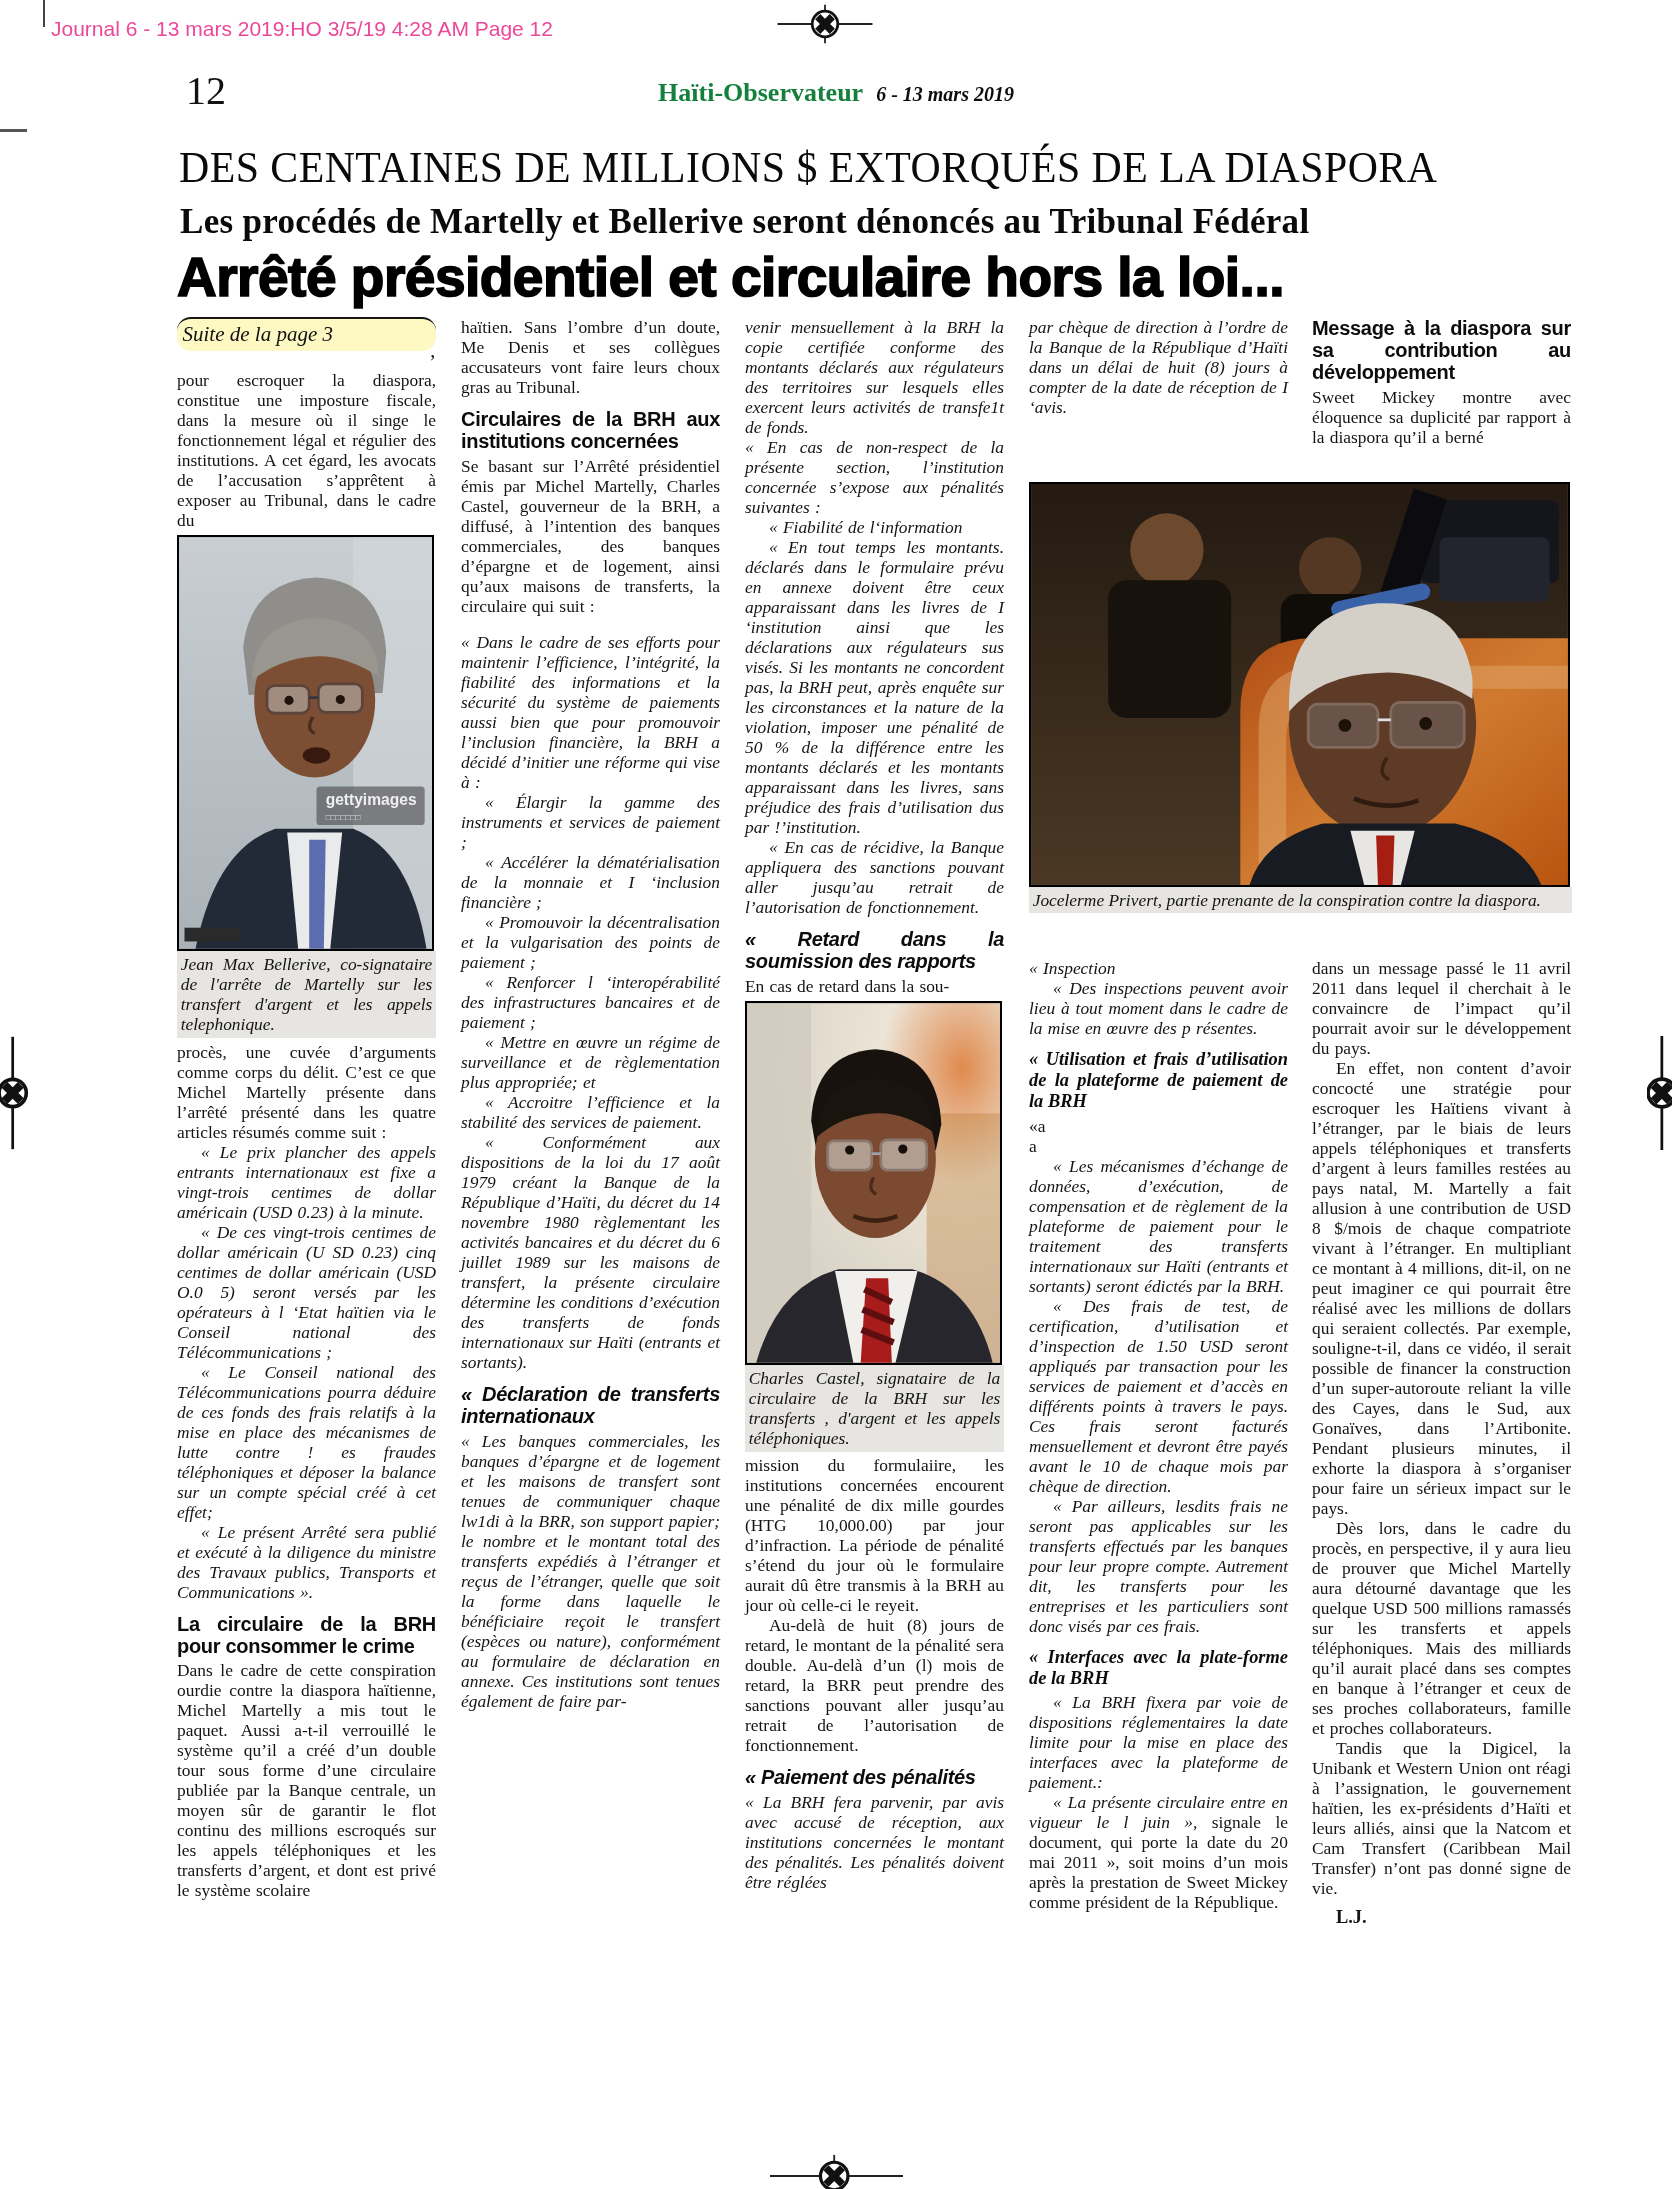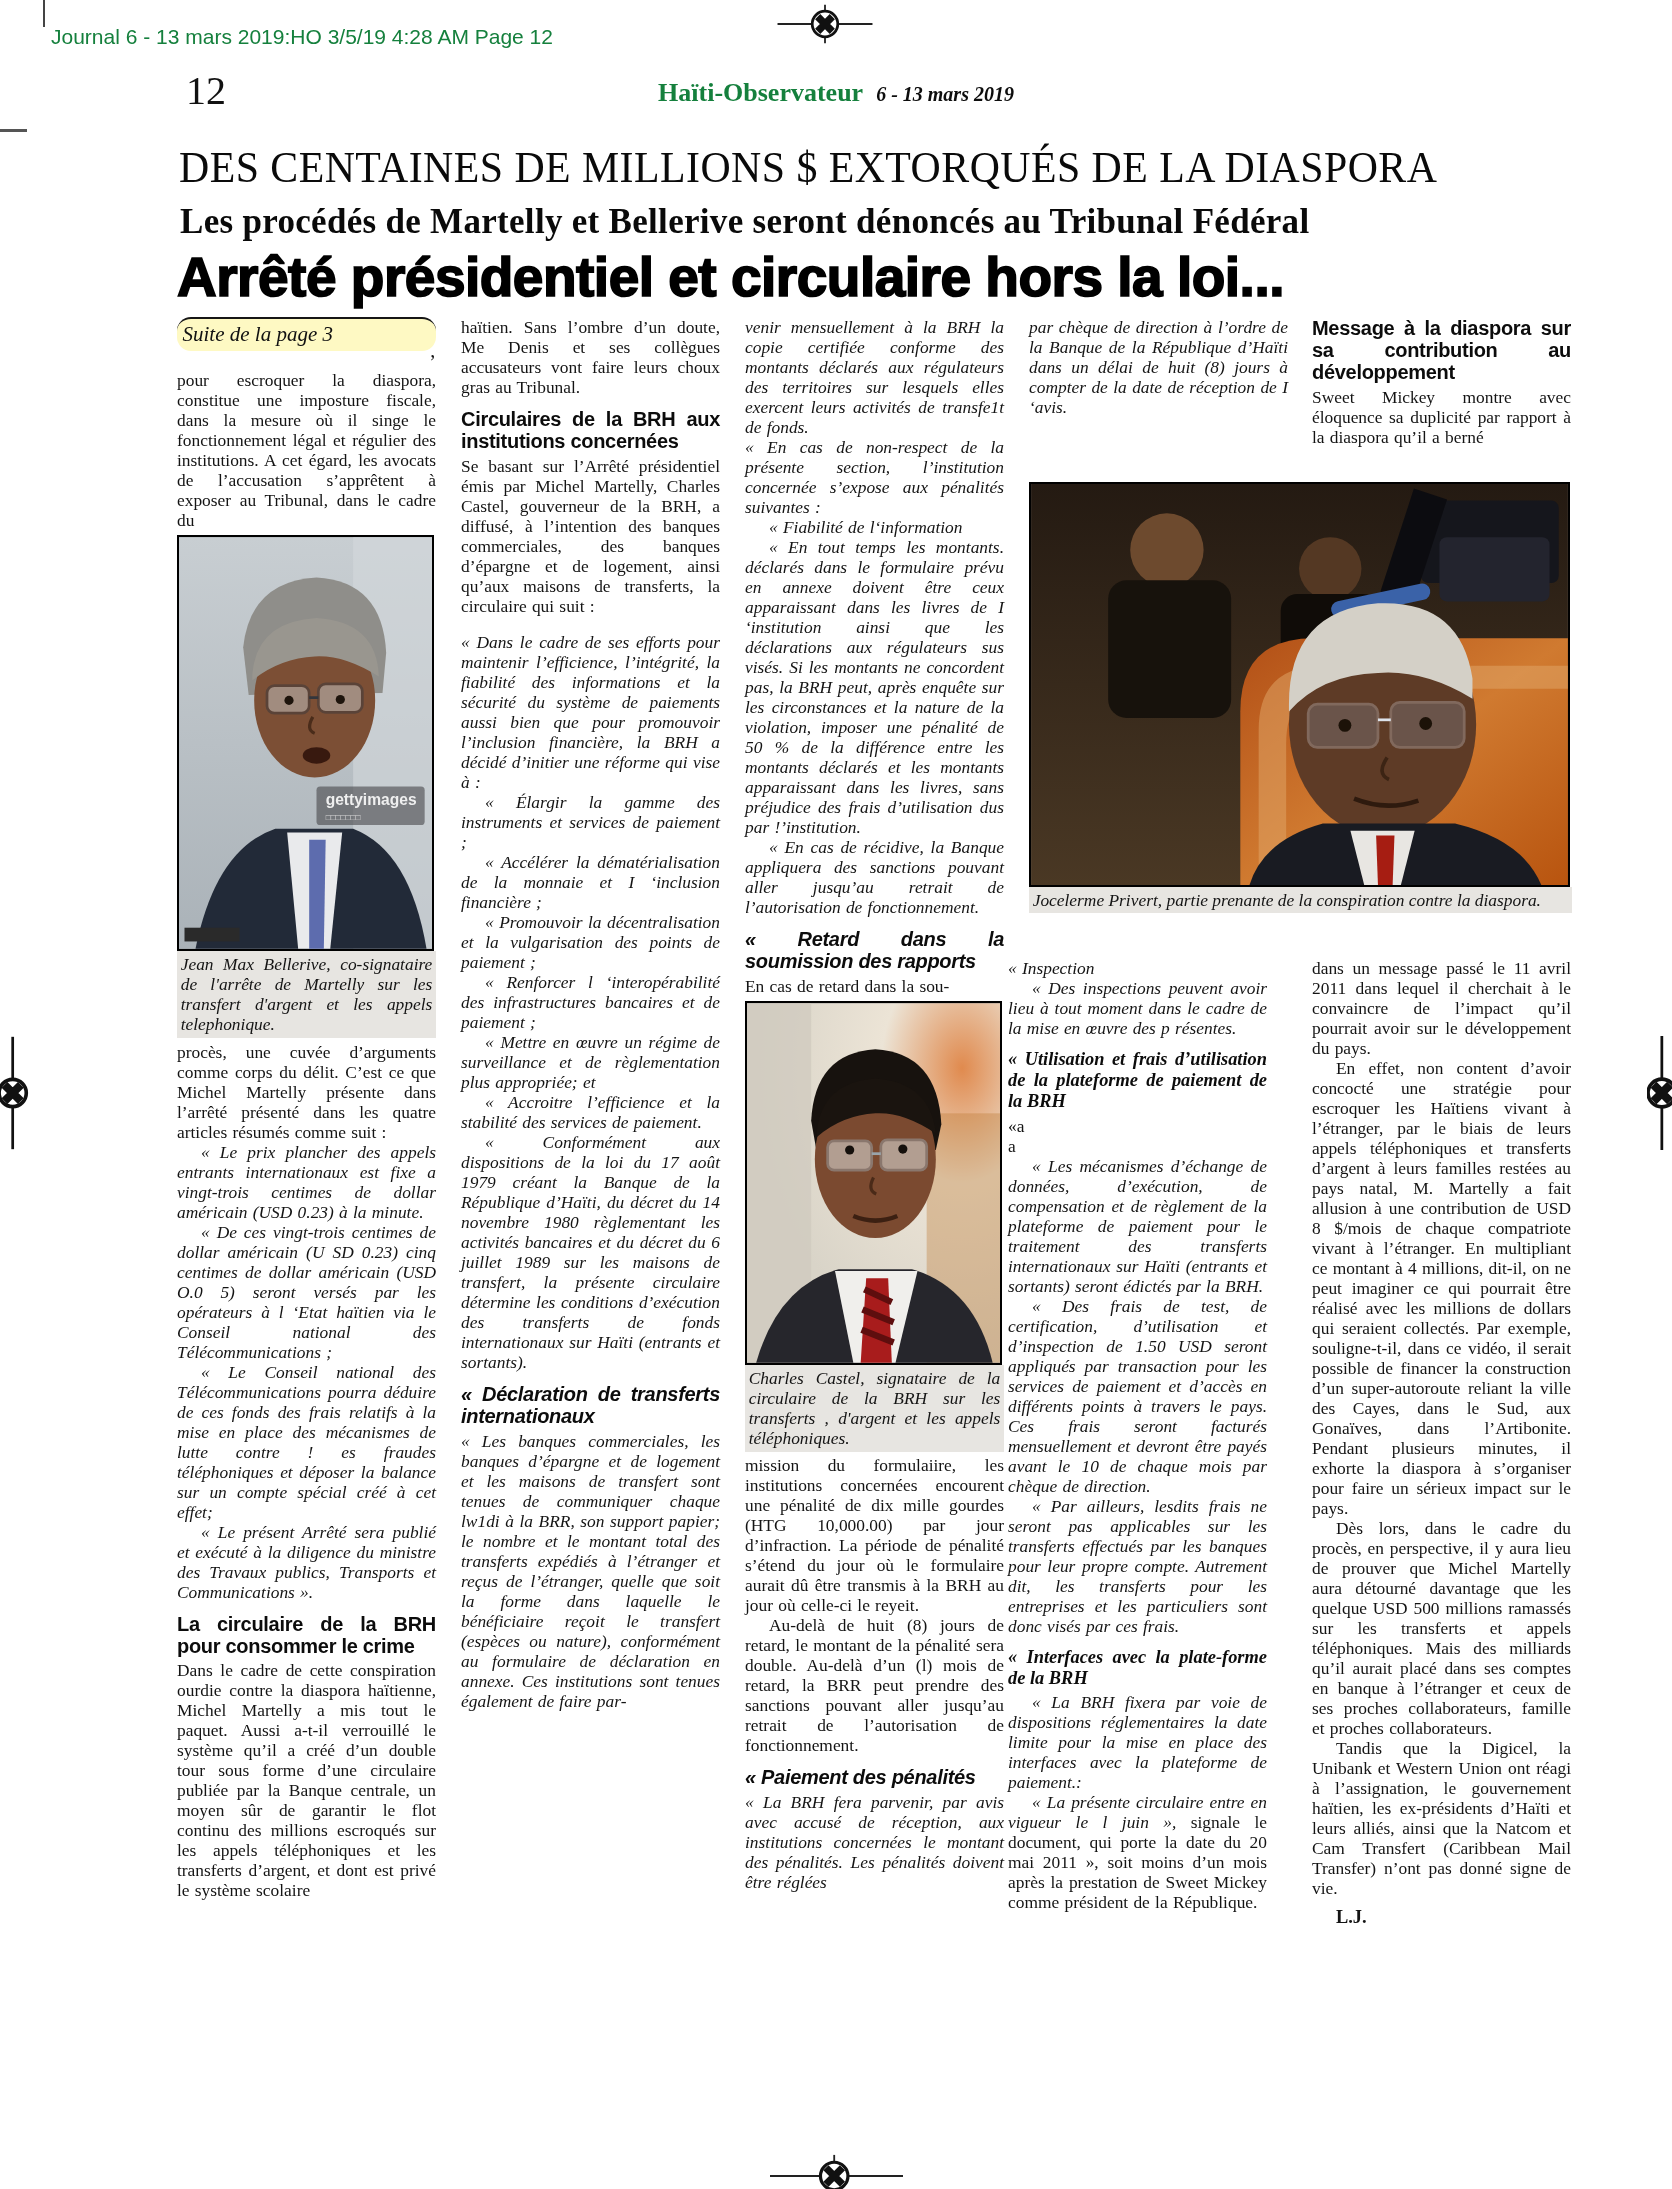--- a/index.html
+++ b/index.html
@@ -1,39 +1,39 @@
 <!DOCTYPE html>
 <html style="font-size:14.7px"><head>
 <meta charset="utf-8">
 <style>
   html,body{margin:0;padding:0;background:#ffffff;}
   #page{position:relative;width:1672px;height:2189px;background:#ffffff;overflow:hidden;
         font-family:"Liberation Serif",serif;color:#141414;}
   
-  .slugline{position:absolute;left:51px;top:25px;font:21px/24px "Liberation Sans",sans-serif;color:#15803d;}
+  .slugline{position:absolute;left:51px;top:17px;font:21px/24px "Liberation Sans",sans-serif;color:#ec4899;}
   .slug-vline{position:absolute;left:43px;top:0;width:1.8px;height:27px;background:#444;}
   .edge-dash{position:absolute;left:0;top:129px;width:27px;height:2.8px;background:#555;}
   .regmark{position:absolute;}
   
   .pagenum{position:absolute;left:186px;top:70px;font:40px/42px "Liberation Serif",serif;color:#111;}
   .masthead{position:absolute;left:0;right:0;top:79px;text-align:center;}
   .masthead .t{font:bold 26px/27.5px "Liberation Serif",serif;color:#15803d;}
   .masthead .d{font:bold italic 20px/27.5px "Liberation Serif",serif;color:#0d0d0d;margin-left:13px;}
   
   .kicker{position:absolute;left:179px;top:143px;font:400 44px/50px "Liberation Serif",serif;
           letter-spacing:0.5px;white-space:nowrap;transform:scaleX(.95);transform-origin:left top;color:#0a0a0a;}
   .deck{position:absolute;left:180px;top:202px;font:bold 35px/40px "Liberation Serif",serif;
         white-space:nowrap;color:#0a0a0a;letter-spacing:0.3px;}
   .mainhead{position:absolute;left:177px;top:246px;font:bold 55px/62px "Liberation Sans",sans-serif;
         white-space:nowrap;color:#000;letter-spacing:-0.5px;-webkit-text-stroke:1.7px #000;}
   
   .col{position:absolute;width:259px;top:317px;}
   .c1{left:177px;} .c2{left:461px;} .c3{left:745px;}
   .c4t{left:1029px;} .c5t{left:1312px;}
-  .c4r{left:1008px;top:958px;} .c5r{left:1312px;top:958px;}
+  .c4r{left:1029px;top:958px;} .c5r{left:1312px;top:958px;}
   .suite{background:#fef9c3;border-top:2.8px solid #161616;font:italic 21px/29px "Liberation Serif",serif;
          padding:0.9px 5.5px 1.8px;margin:0 0 5.5px;color:#111;border-radius:14px;}
   .apos{text-align:right;font:20px/13.8px "Liberation Serif",serif;margin:0;}
   .p{font:17.4px/20px "Liberation Serif",serif;text-align:justify;margin:0;color:#141414;word-spacing:0.9px;}
   .it{font-style:italic;}
   .ind{text-indent:24px;}
   .rm{font-style:normal;}
   .sh{font:bold 20px/22px "Liberation Sans",sans-serif;margin:11px 0 3.7px;color:#0c0c0c;
       text-align:justify;letter-spacing:-0.3px;}
   .shit{font-style:italic;}

